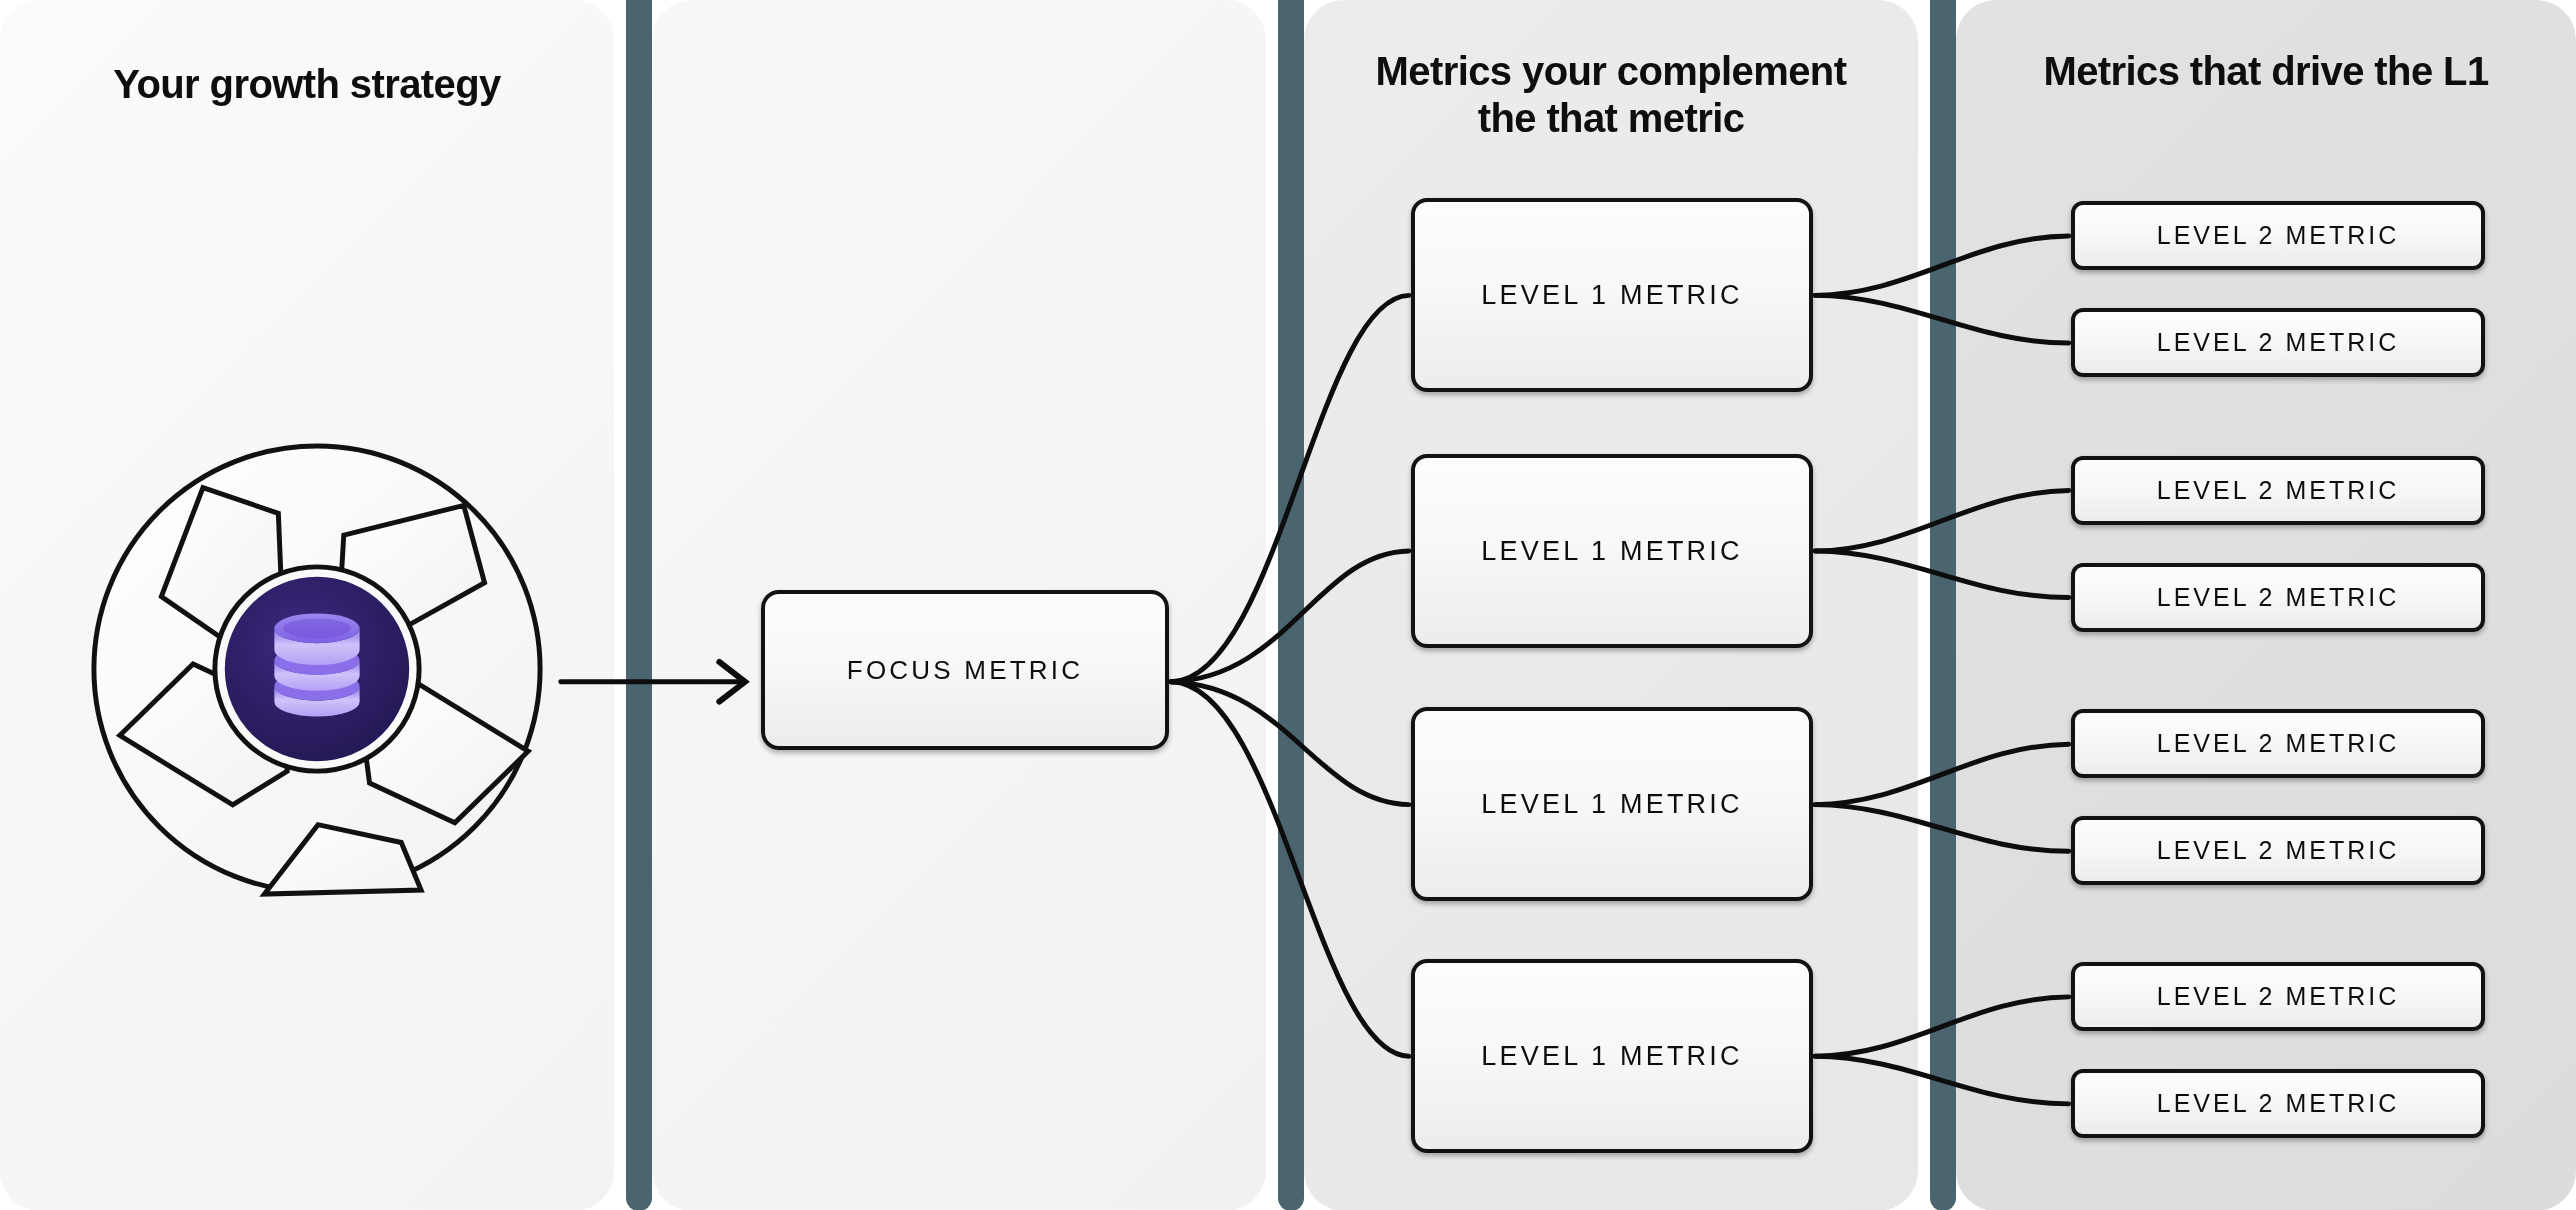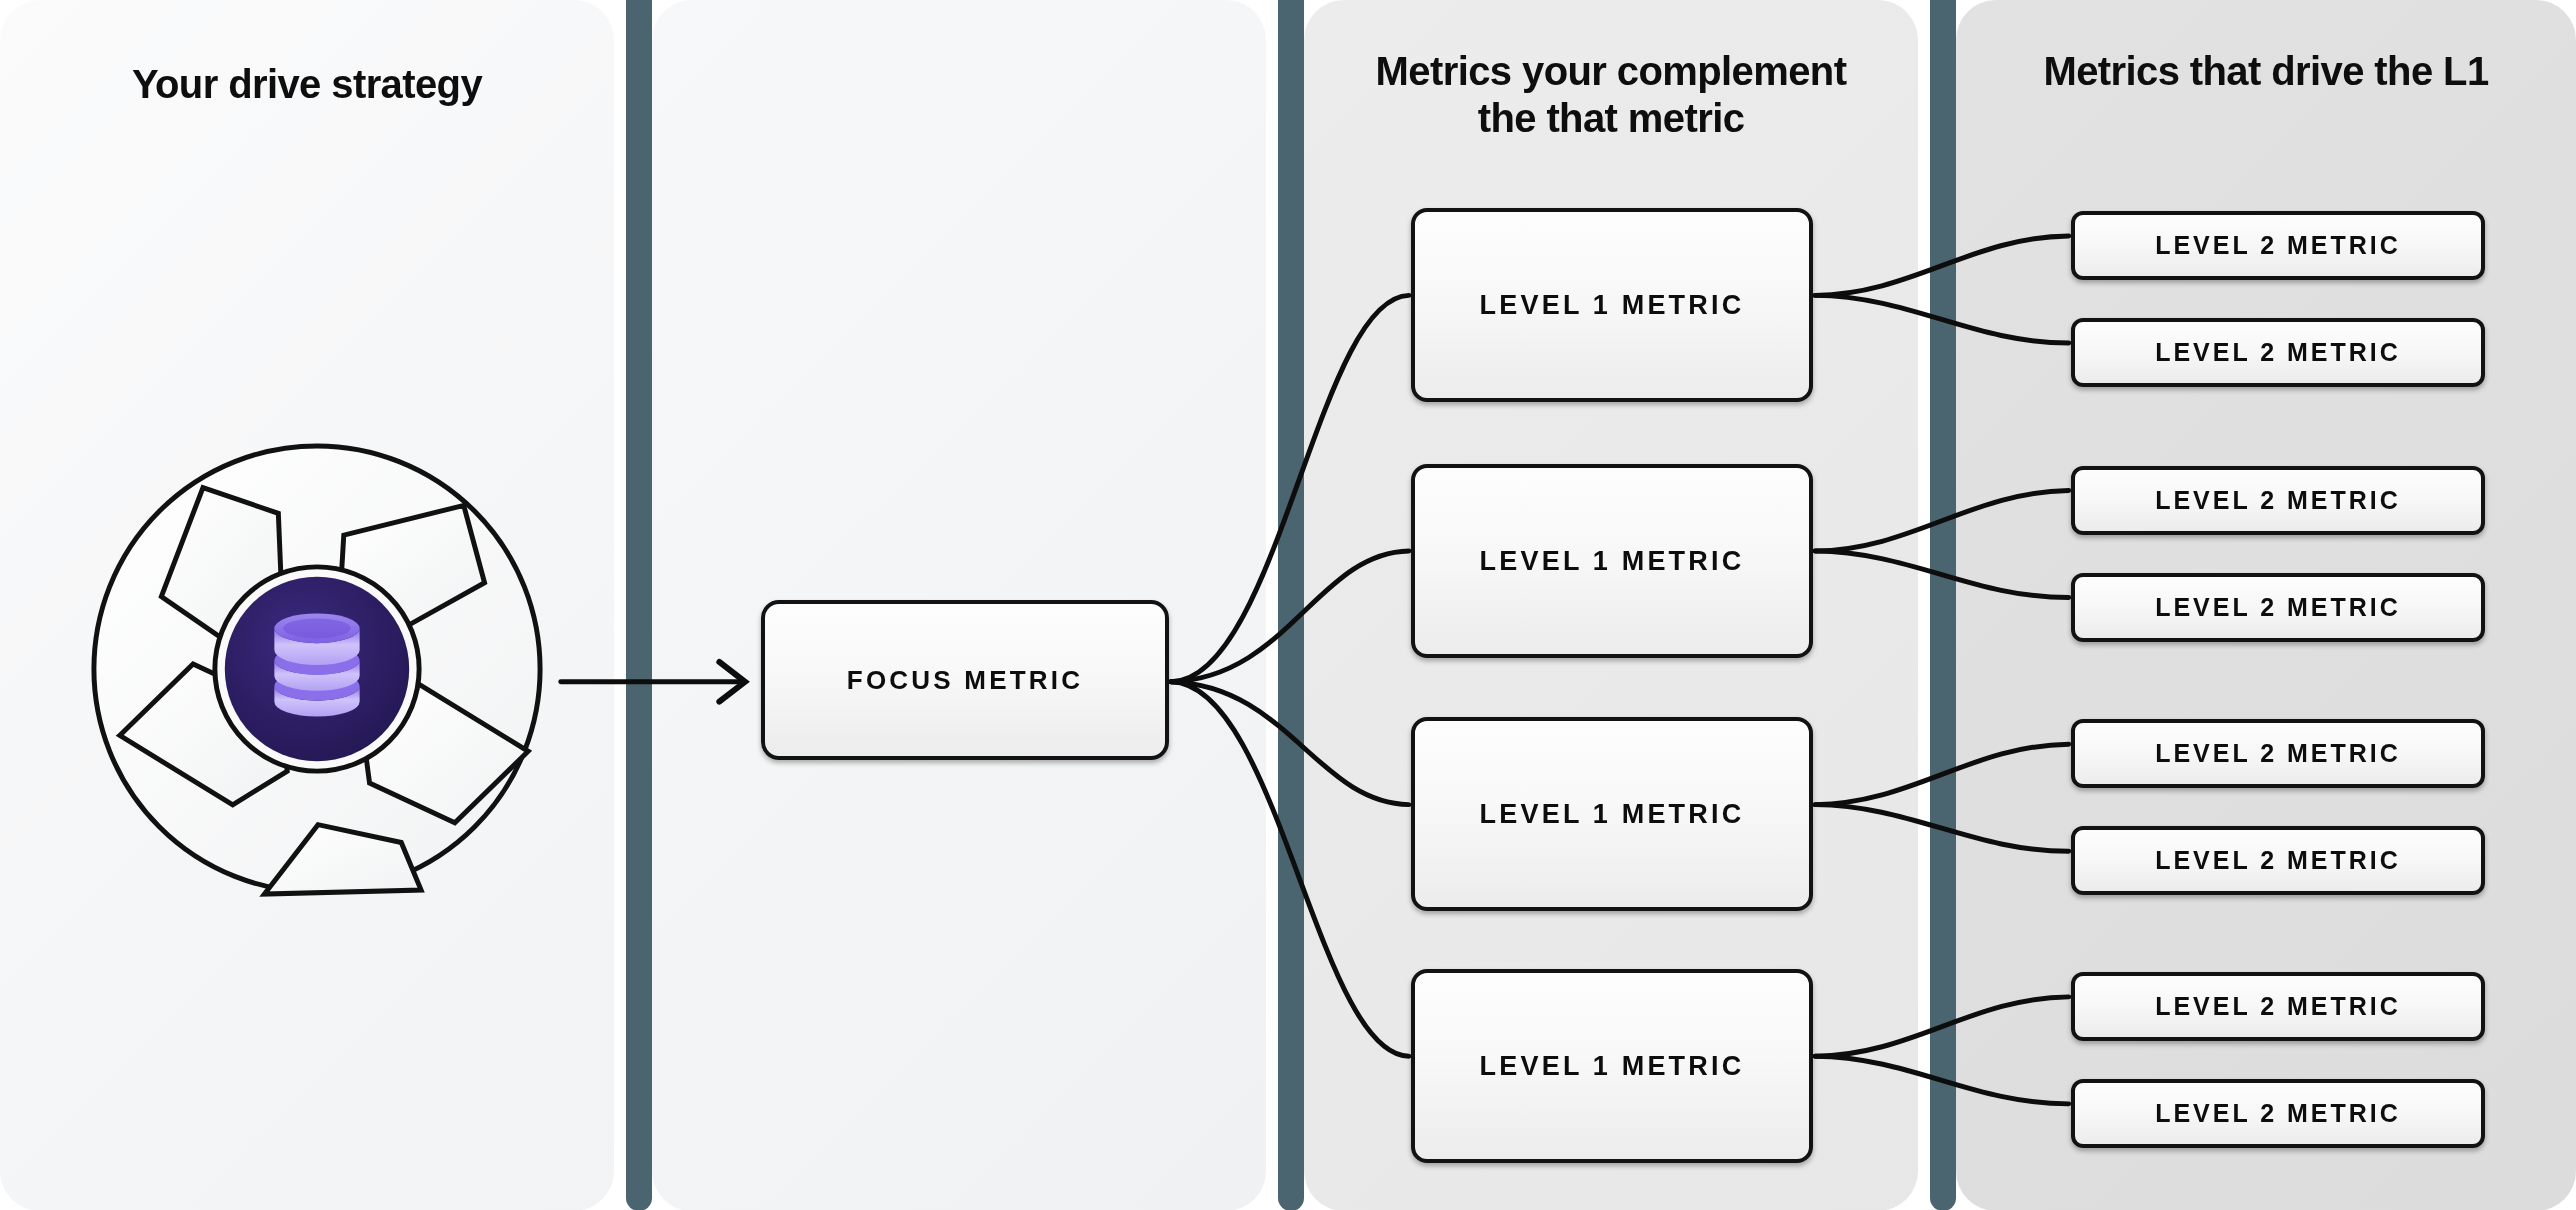--- a/index.html
+++ b/index.html
@@ -74,24 +74,23 @@
   
   .mbox{
     position:absolute;
     display:flex;
     align-items:center;
     justify-content:center;
     border:4px solid #121212;
     background:linear-gradient(180deg,#fdfdfd 0%, #f8f8f8 45%, #ececed 100%);
     box-shadow:0 3px 5px rgba(0,0,0,0.30);
     color:#0d0d0d;
-    font-weight:700;
+    font-weight:400;
     letter-spacing:3.2px;
     text-align:right;
-    margin-top:10px;
   }
   .mbox.focus{
     left:761px; top:590px;
     width:408px; height:160px;
     border-radius:18px;
     font-size:26px;
   }
   .mbox.l1{
     left:1411px;
     width:402px; height:194px;
@@ -126,21 +125,21 @@
 
   <div class="panel p1"></div>
   <div class="panel p2"></div>
   <div class="panel p3"></div>
   <div class="panel p4"></div>
 
   <div class="divider d1"></div>
   <div class="divider d2"></div>
   <div class="divider d3"></div>
 
-  <div class="heading h1">Your drive strategy</div>
+  <div class="heading h1">Your growth strategy</div>
 
 
   <div class="heading h3">
     <span>Metrics your complement</span><br>
     <span>the that metric</span>
   </div>
 
   <div class="heading h4">
     <span>Metrics that drive the L1</span><br>
   </div>

